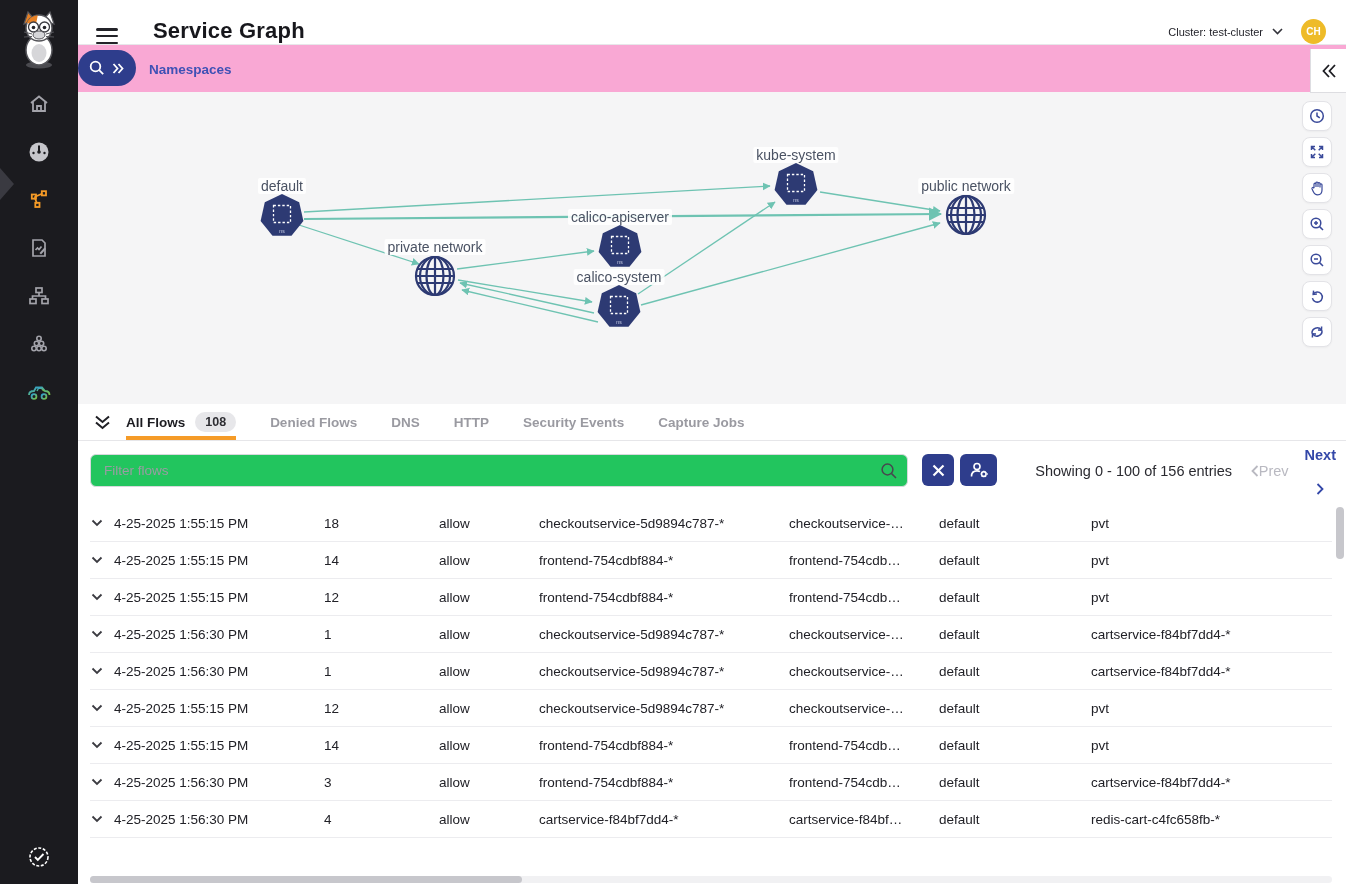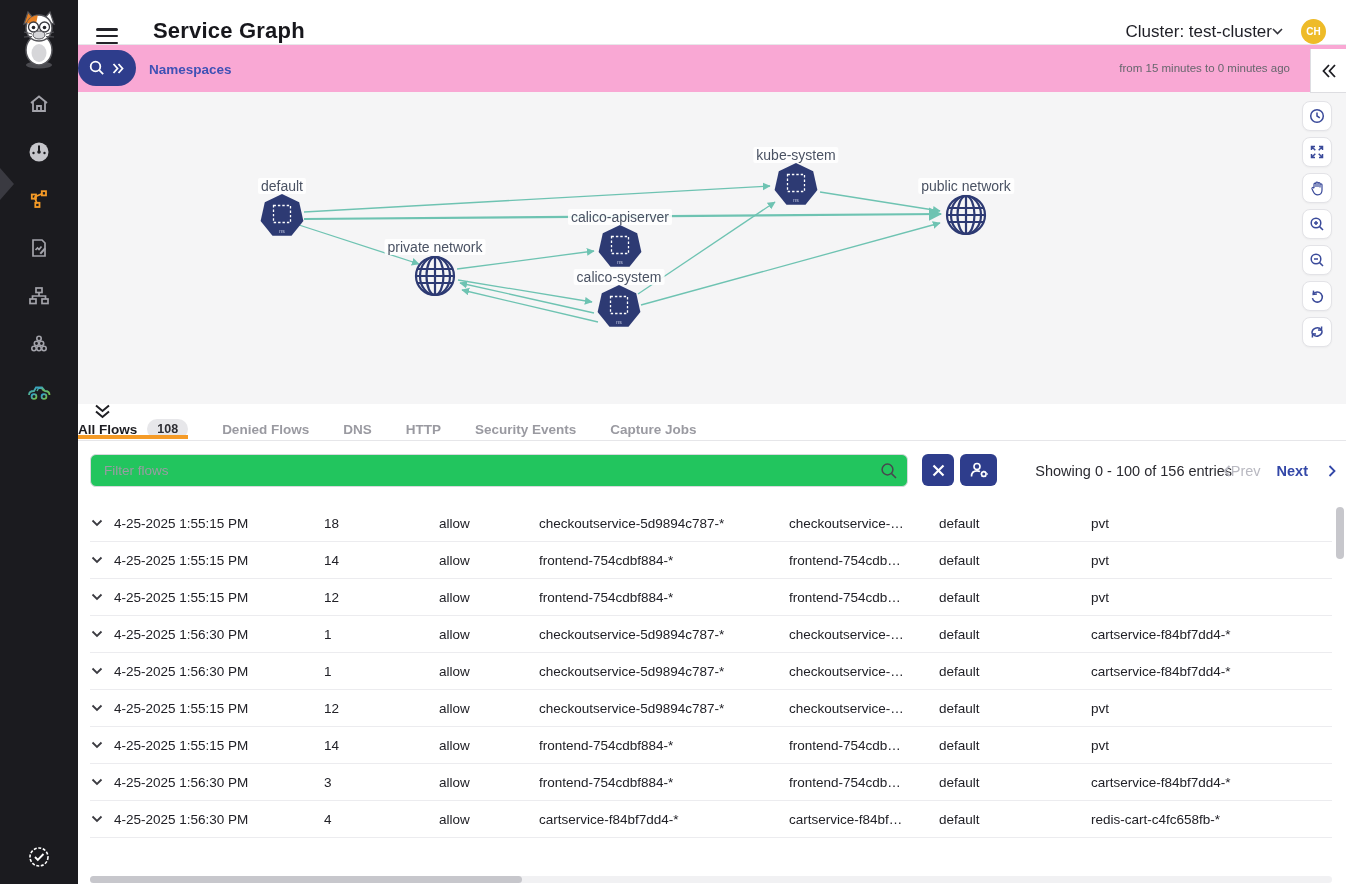--- a/index.html
+++ b/index.html
@@ -14,57 +14,57 @@
   .snav{ display:flex; flex-direction:column; align-items:center; }
   .sitem{ width:78px; height:48px; display:flex; align-items:center; justify-content:center; cursor:pointer; position:relative; }
   .notch{ position:absolute; left:0; top:168px; width:0; height:0; border-top:16px solid transparent; border-bottom:16px solid transparent; border-left:14px solid #3a3a41; }
   .sbottom{ position:absolute; left:0; bottom:14px; width:78px; display:flex; justify-content:center; }
   
   .topbar{ position:absolute; left:78px; top:0; right:0; height:44px; background:#fff; display:flex; align-items:flex-end; z-index:20; }
   .burger{ margin-left:18px; width:22px; height:16px; display:flex; flex-direction:column; justify-content:space-between; cursor:pointer; }
   .burger span{ display:block; height:2.5px; background:#232329; border-radius:2px; }
   .apptitle{ margin-left:35px; font-size:22px; font-weight:800; color:#17171c; letter-spacing:.2px; }
   .tr-right{ margin-left:auto; display:flex; align-items:center; gap:18px; padding-right:20px; }
-  .cluster{ display:flex; align-items:center; font-size:17px; color:#1f1f26; cursor:pointer; }
+  .cluster{ display:flex; align-items:center; gap:9px; font-size:11px; color:#1f1f26; cursor:pointer; }
   .avatar{ width:25px; height:25px; border-radius:50%; background:#eebb28; color:#fff; font-size:10px; font-weight:700; display:flex; align-items:center; justify-content:center; cursor:pointer; }
   
   .crumbbar{ position:absolute; left:78px; top:44px; right:0; height:48px; background:#f9a8d4; border-top:1px solid #e7e7ea; z-index:10; }
   .searchpill{ position:absolute; left:0; top:5px; width:58px; height:36px; background:var(--navy); border-radius:18px; display:flex; align-items:center; justify-content:center; gap:7px; cursor:pointer; }
   .crumbtext{ position:absolute; left:71px; top:0; height:48px; display:flex; align-items:center; font-size:13.5px; font-weight:600; color:#3f51b5; cursor:pointer; }
   .timerange{ position:absolute; right:56px; top:0; height:46px; display:flex; align-items:center; font-size:11.5px; color:#66666d; }
   .panel-collapse{ position:absolute; right:0; top:4px; width:36px; height:44px; background:#fff; border-left:1px solid #dddde1; border-bottom:1px solid #dddde1; display:flex; align-items:center; justify-content:center; cursor:pointer; }
   
   .grapharea{ position:absolute; left:78px; top:92px; right:0; height:312px; background:#f5f5f6; }
   .edges{ position:absolute; left:0; top:0; }
   .gicon{ position:absolute; transform:translate(-50%,-50%); cursor:pointer; }
   .glabel{ position:absolute; transform:translate(-50%,-50%); font-size:14px; font-weight:500; color:#4a5263; background:rgba(255,255,255,.88); padding:0 3px; border-radius:2px; white-space:nowrap; }
   .gtoolbar{ position:absolute; right:14px; top:9px; display:flex; flex-direction:column; gap:6px; }
   .gbtn{ width:30px; height:30px; background:#fff; border:1px solid #e3e3e7; border-radius:8px; display:flex; align-items:center; justify-content:center; cursor:pointer; box-shadow:0 1px 2px rgba(0,0,0,.04); }
   
   .flows{ position:absolute; left:78px; top:404px; right:0; bottom:0; background:#fff; }
-  .tabsrow{ height:37px; border-bottom:1px solid #e6e6e9; display:flex; align-items:stretch;flex-direction:column; }
+  .tabsrow{ height:37px; border-bottom:1px solid #e6e6e9; display:flex; align-items:stretch; }
   .collapsebtn{ width:48px; display:flex; align-items:center; justify-content:center; cursor:pointer; }
   .tabs{ display:flex; align-items:stretch; gap:34px; }
   .tab{ display:flex; align-items:center; position:relative; font-size:13.5px; font-weight:700; color:#9a9aa1; cursor:pointer; white-space:nowrap; }
   .tab.active{ color:#1c1c21; }
   .tab.active::after{ content:""; position:absolute; left:0; right:0; bottom:0; height:4px; background:var(--orange); }
   .badge{ margin-left:10px; background:#e7e7ea; color:#2e2e33; font-size:12.5px; font-weight:600; border-radius:12px; padding:3px 10px; }
   
   .filterrow{ position:absolute; left:0; right:0; top:50px; height:34px; }
   .finput{ position:absolute; left:12px; width:818px; height:33px; border:1px solid #d8d8dd; border-radius:6px; background:#22c55e; }
   .finput input{ position:absolute; left:0; top:0; width:100%; height:100%; border:none; outline:none; background:transparent; padding:0 34px 0 13px; font-size:13.5px; color:#26262b; font-family:inherit; }
   .finput input::placeholder{ color:#9b9ba3; }
   .fsearch{ position:absolute; right:9px; top:7px; }
   .sqbtn{ position:absolute; top:0; height:32px; background:var(--navy); border-radius:6px; display:flex; align-items:center; justify-content:center; cursor:pointer; border:none; }
   .btn-x{ left:844px; width:32px; }
   .btn-cfg{ left:882px; width:37px; }
   .showing{ position:absolute; right:114px; top:0; height:33px; display:flex; align-items:center; font-size:14.5px; color:#2a2a30; }
   .pager{ position:absolute; right:10px; top:0; height:33px; display:flex; align-items:center; gap:16px; font-size:14.5px; }
   .prev{ color:#b9b9c1; display:flex; align-items:center; cursor:default; }
-  .next{ color:#3347a8; font-weight:600; display:flex; align-items:center; gap:20px; cursor:pointer; }
+  .next{ color:#3347a8; font-weight:600; display:flex; align-items:center; gap:20px; cursor:pointer;flex-direction:column; }
   
   .tablewrap{ position:absolute; left:12px; right:14px; top:101px; bottom:0; overflow:hidden; }
   .thead, .trow{ display:grid; grid-template-columns:24px 210px 115px 100px 250px 150px 152px 1fr; align-items:center; }
   .thead{ background:#f6f6f8; min-height:48px; font-size:13px; font-weight:700; color:#1b1b1f; align-items:center; padding:6px 0; }
   .thead .cell{ line-height:1.2; }
   .trow{ height:37px; border-bottom:1px solid #ececef; font-size:13.5px; color:#212127; background:#fff; }
   .cell{ padding-right:10px; overflow:hidden; white-space:nowrap; text-overflow:ellipsis; }
   .chevcell{ display:flex; justify-content:center; cursor:pointer; }
   
   .vscroll{ position:absolute; right:2px; top:101px; bottom:6px; width:8px; z-index:5; }
@@ -191,21 +191,20 @@
   <div class="searchpill">
     <svg width="16" height="16" viewBox="0 0 16 16" fill="none" stroke="#fff" stroke-width="1.8">
       <circle cx="6.5" cy="6.5" r="4.8"></circle>
         <line x1="10.2" y1="10.2" x2="14.2" y2="14.2"></line>
     </svg>
     <svg width="13" height="11" viewBox="0 0 13 11" fill="none" stroke="#fff" stroke-width="1.8">
       <path d="M1.5 1 L5.5 5.5 L1.5 10 M6.5 1 L10.5 5.5 L6.5 10"></path>
     </svg>
   </div>
   <div class="crumbtext">Namespaces</div>
-  <div class="timerange">from 15 minutes to 0 minutes ago</div>
   <div class="panel-collapse">
     <svg width="16" height="14" viewBox="0 0 16 14" fill="none" stroke="#1d1d22" stroke-width="1.8">
       <path d="M8 1 L2.5 7 L8 13 M14 1 L8.5 7 L14 13"></path>
     </svg>
   </div>
 </div>
 
 <div class="grapharea">
   <svg class="edges" width="1268" height="312" viewBox="0 0 1268 312">
     <defs>

